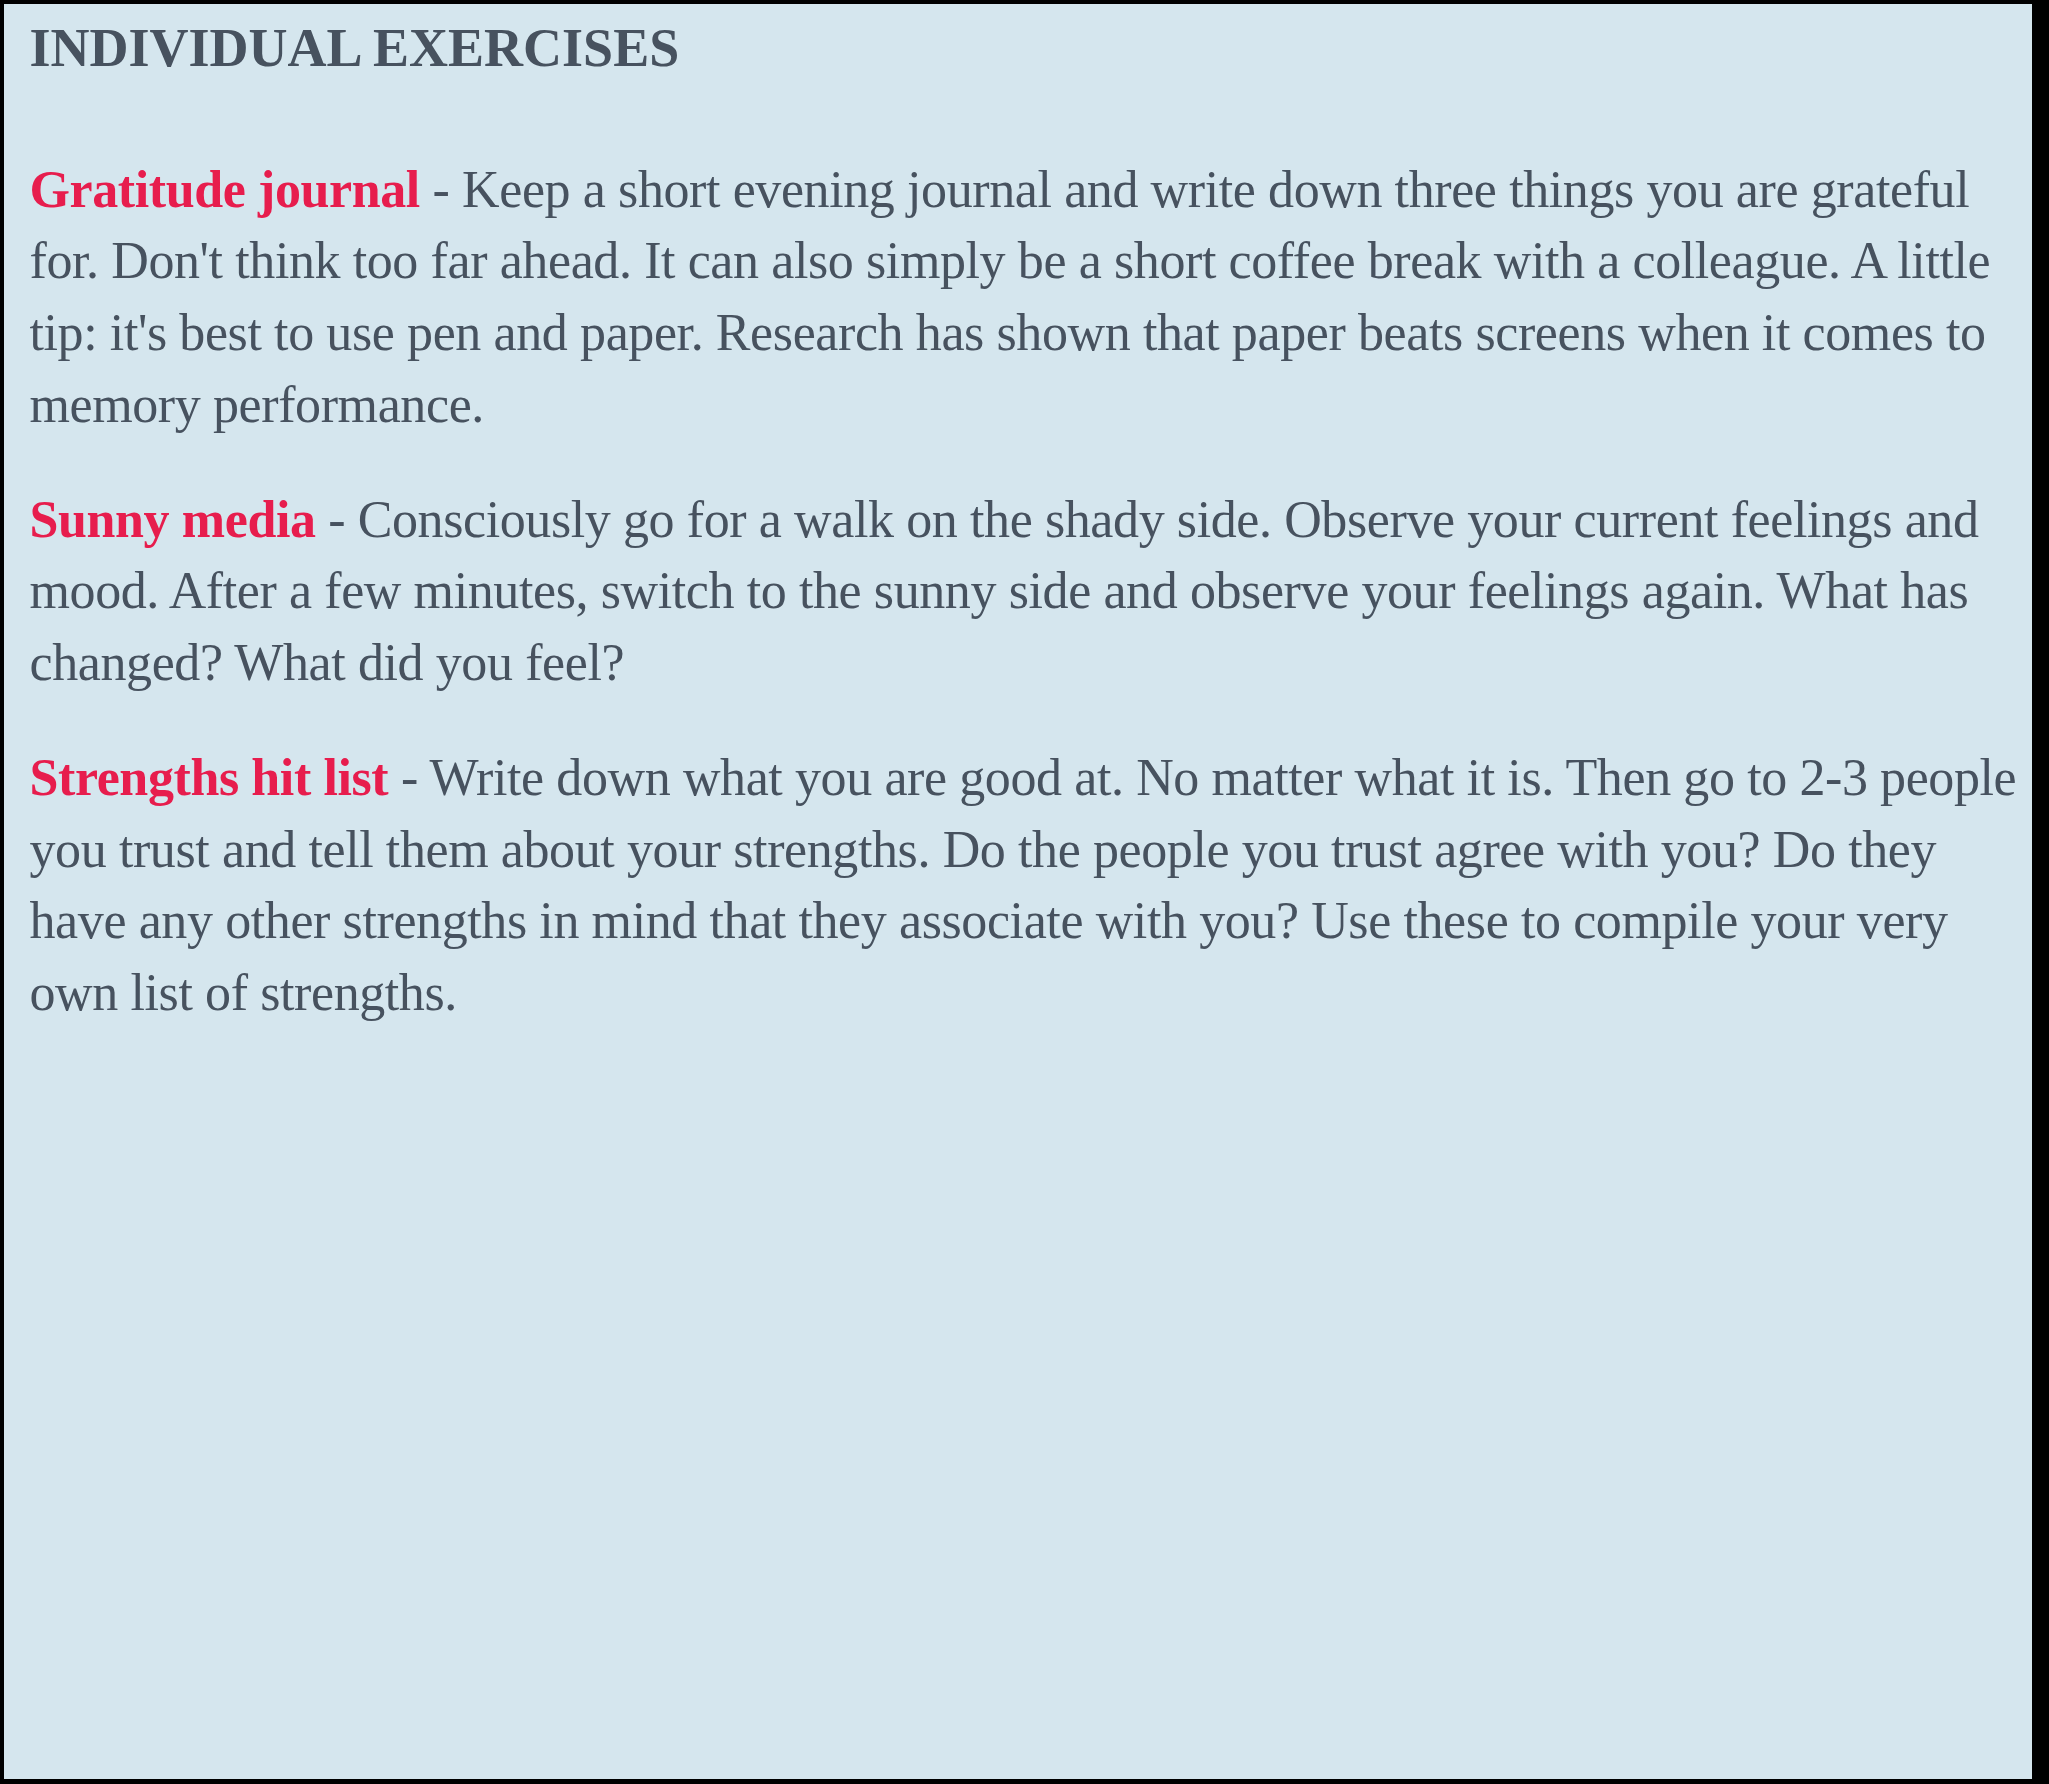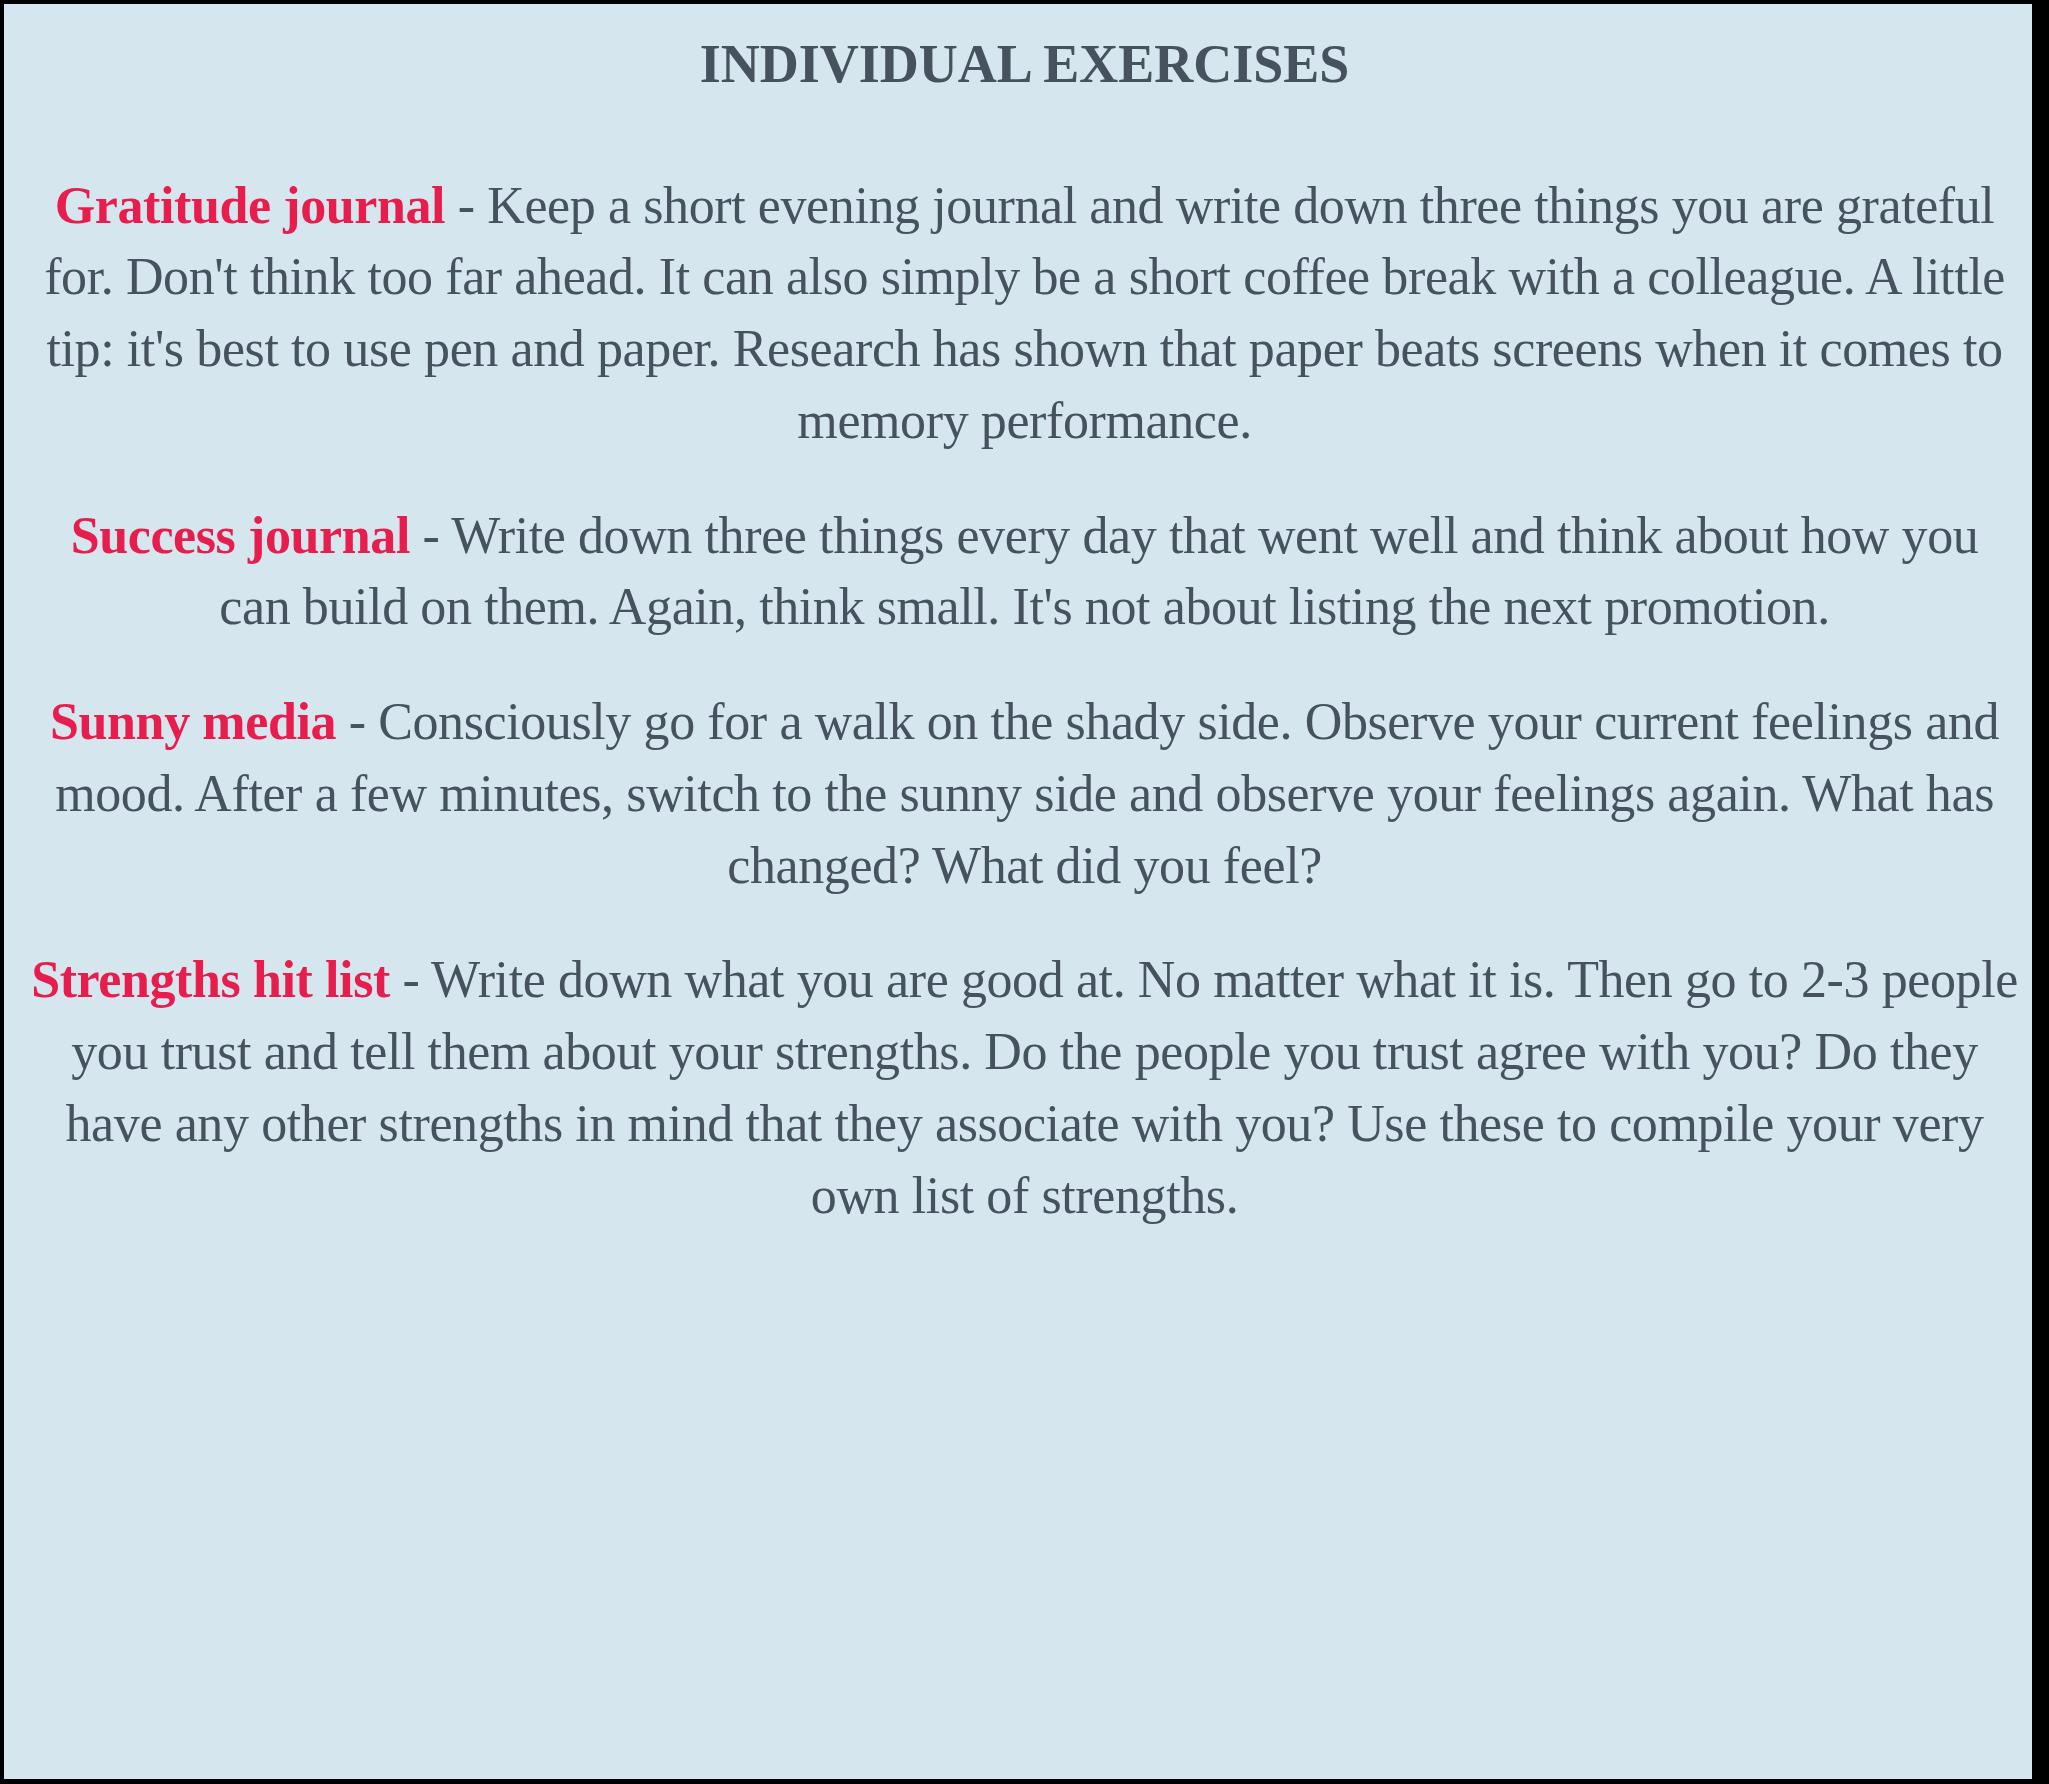--- a/index.html
+++ b/index.html
@@ -15,23 +15,22 @@
     overflow: hidden;
   }
   .page {
     position: absolute;
     top: 4.3px;
     left: 3.5px;
     right: 17.4px;
     bottom: 5.2px;
     background: var(--background, #d5e6ee);
     box-sizing: border-box;
-    padding: 31px 12px 0 26px;
+    padding: 15px 12px 0 26px;
     overflow: hidden;
-    text-align: center;
   }
   .heading {
     font-size: 54px;
     line-height: 1.1;
     font-weight: bold;
     color: var(--text, #47525f);
     margin: 0 0 75px 0;
   }
   .exercise {
     font-size: 52px;
@@ -52,23 +51,20 @@
 <body>
 
 <div class="page">
 
   <h1 class="heading">INDIVIDUAL EXERCISES</h1>
 
   <p class="exercise">
     <strong class="term">Gratitude journal</strong><span class="sep"> - </span><span class="desc">Keep a short evening journal and write down three things you are grateful for. Don't think too far ahead. It can also simply be a short coffee break with a colleague. A little tip: it's best to use pen and paper. Research has shown that paper beats screens when it comes to memory performance.</span>
   </p>
 
-  <p class="exercise">
-    <strong class="term">Success journal</strong><span class="sep"> - </span><span class="desc">Write down three things every day that went well and think about how you can build on them. Again, think small. It's not about listing the next promotion.</span>
-  </p>
 
   <p class="exercise">
     <strong class="term">Sunny media</strong><span class="sep"> - </span><span class="desc">Consciously go for a walk on the shady side. Observe your current feelings and mood. After a few minutes, switch to the sunny side and observe your feelings again. What has changed? What did you feel?</span>
   </p>
 
   <p class="exercise">
     <strong class="term">Strengths hit list</strong><span class="sep"> - </span><span class="desc">Write down what you are good at. No matter what it is. Then go to 2-3 people you trust and tell them about your strengths. Do the people you trust agree with you? Do they have any other strengths in mind that they associate with you? Use these to compile your very own list of strengths.</span>
   </p>
 
 

